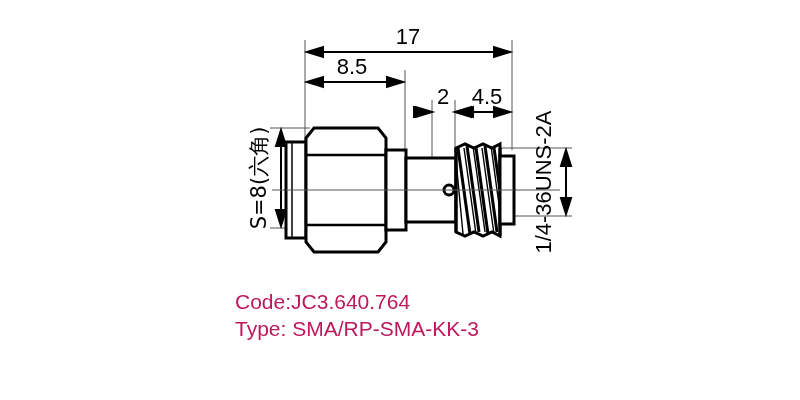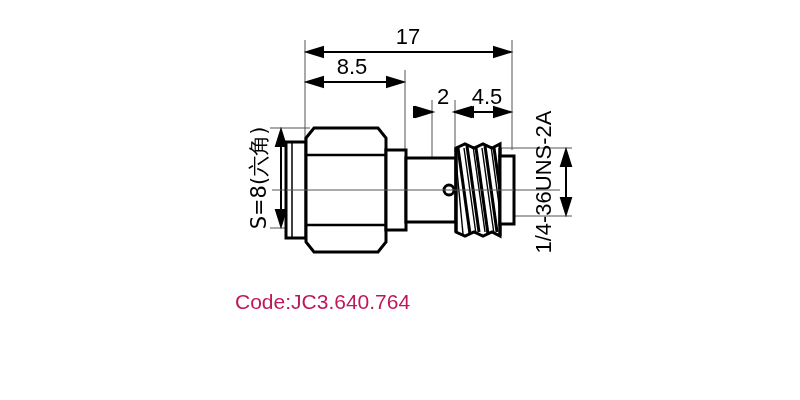--- a/index.html
+++ b/index.html
@@ -186,15 +186,16 @@
         <rect x="500" y="156" width="14" height="68" fill="#ffffff" stroke="#000000" stroke-width="3"></rect>
       </g>
 
       <line x1="286" y1="190" x2="514" y2="190" stroke="#555555" stroke-width="1"></line>
     </g>
 
   </svg>
 
   <div class="label-block">
     <div class="label-line">Code:JC3.640.764</div>
+    <div class="label-line">Type: SMA/RP-SMA-KK-3</div>
   </div>
 
 </div>
 
 </body></html>

